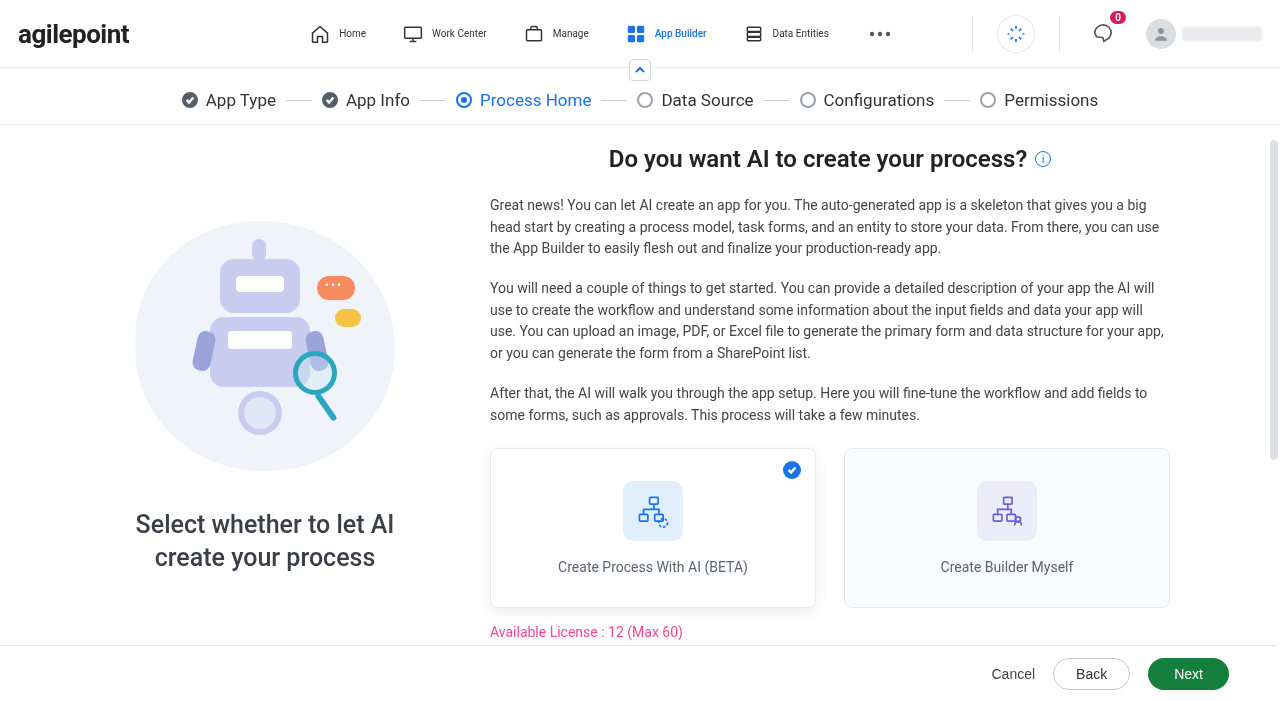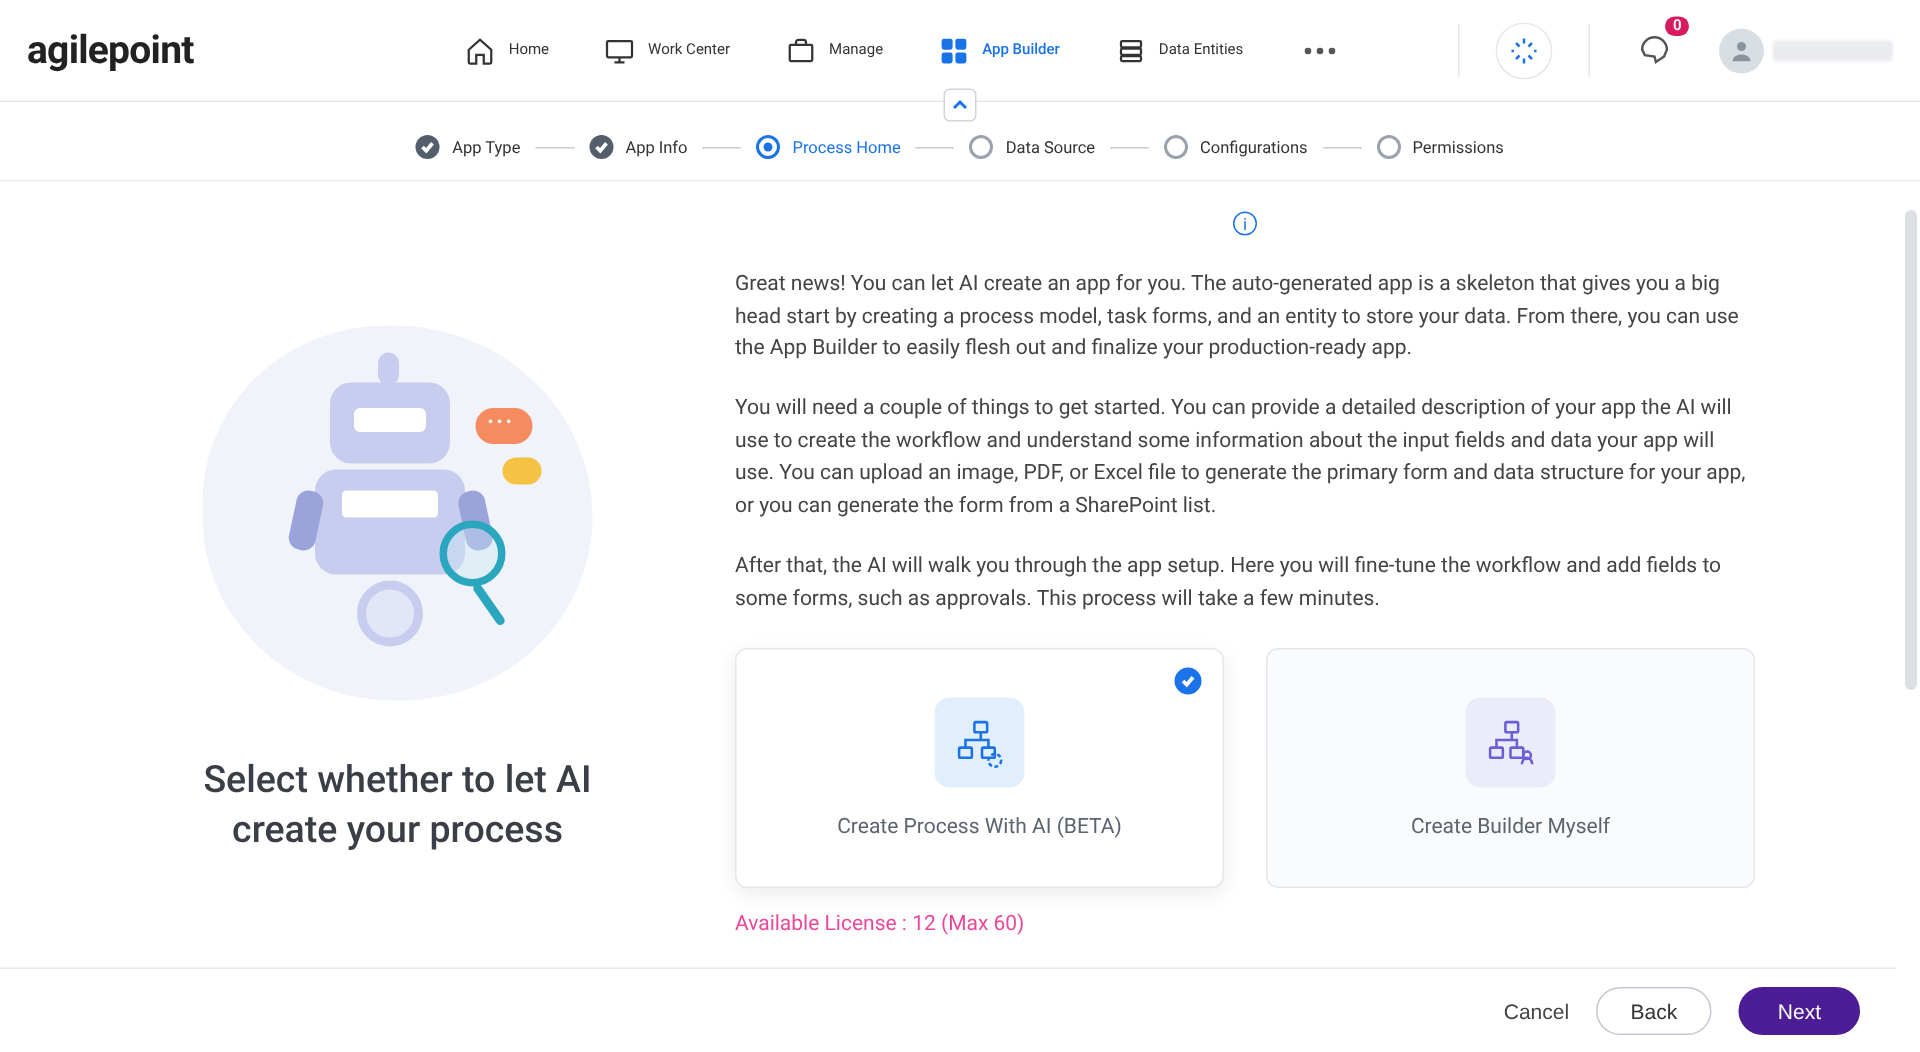--- a/index.html
+++ b/index.html
@@ -106,21 +106,21 @@
 
 
 .wizard {
   display:flex;align-items:center;justify-content:center;
   gap: 10px;
   padding: 20px 0 14px;
   border-bottom:1px solid #ececec;
   margin-top:2px;
 }
 .step {
-  display:flex;align-items:center;gap:8px;font-size:11px;cursor:default;
+  display:flex;align-items:center;gap:8px;font-size:17px;cursor:default;
 }
 .step .dot {
   width:16px;height:16px;border-radius:50%;border:2px solid #9aa2ad;
   display:flex;align-items:center;justify-content:center;background:#fff;
 }
 .step.done .dot {background:#555e6b;border-color:#555e6b;}
 .step.done .dot svg{width:10px;height:10px;stroke:#fff;stroke-width:3;fill:none;}
 .step.active .dot{border-color:#1a73e8;}
 .step.active .dot::after{content:"";width:6px;height:6px;border-radius:50%;background:#1a73e8;}
 .step.active .label{color:#1a73e8;}
@@ -206,32 +206,32 @@
 }
 .card.selected .card-icon{background:#e1effd;}
 .card:not(.selected) .card-icon{background:#ecebfa;}
 .card-icon svg{width:34px;height:34px;}
 .card-label{font-size:14px;color:#5c6470;}
 
 .license{margin-top:16px;font-size:14px;color:#ec4899;}
 
 
 .footer{
-  position:absolute;bottom:0;left:0;right:16px;height:56px;
+  position:absolute;bottom:0;left:0;right:4px;height:56px;
   border-top:1px solid #e5e7eb;background:#fff;
   display:flex;align-items:center;justify-content:flex-end;
-  padding: 0 24px; gap:18px;
+  padding: 0 47px; gap:18px;
 }
 .btn-text{font-size:14px;color:#444;cursor:pointer;background:none;border:none;}
 .btn-outline{
   font-size:14px;color:#333;border:1px solid #c4c9d1;background:#fff;
   padding:7px 22px;border-radius:18px;cursor:pointer;
 }
 .btn-primary{
-  font-size:14px;color:#fff;background:#4c1d95;border:none;
+  font-size:14px;color:#fff;background:#15803d;border:none;
   padding:8px 26px;border-radius:18px;cursor:pointer;font-weight:500;
 }
 
 
 .scrollbar-fake{
   position:absolute;right:2px;top:140px;width:8px;height:320px;
   background:#dcdfe4;border-radius:4px;
 }
 </style>
 </head>
@@ -390,20 +390,21 @@
       <div class="magnifier">
         <div class="lens"></div>
           <div class="handle"></div>
       </div>
     </div>
     <div class="left-heading">Select whether to let AI create your process</div>
   </div>
 
   <div class="right-panel">
     <div class="q-row">
+      <div class="question">Do you want AI to create your process?</div>
       <div class="info-icon">i</div>
     </div>
     <div class="paras">
       <p>Great news! You can let AI create an app for you. The auto-generated app is a skeleton that gives you a big head start by creating a process model, task forms, and an entity to store your data. From there, you can use the App Builder to easily flesh out and finalize your production-ready app.</p>
       <p>You will need a couple of things to get started. You can provide a detailed description of your app the AI will use to create the workflow and understand some information about the input fields and data your app will use. You can upload an image, PDF, or Excel file to generate the primary form and data structure for your app, or you can generate the form from a SharePoint list.</p>
       <p>After that, the AI will walk you through the app setup. Here you will fine-tune the workflow and add fields to some forms, such as approvals. This process will take a few minutes.</p>
     </div>
 
     <div class="cards">
       <div class="card selected">

